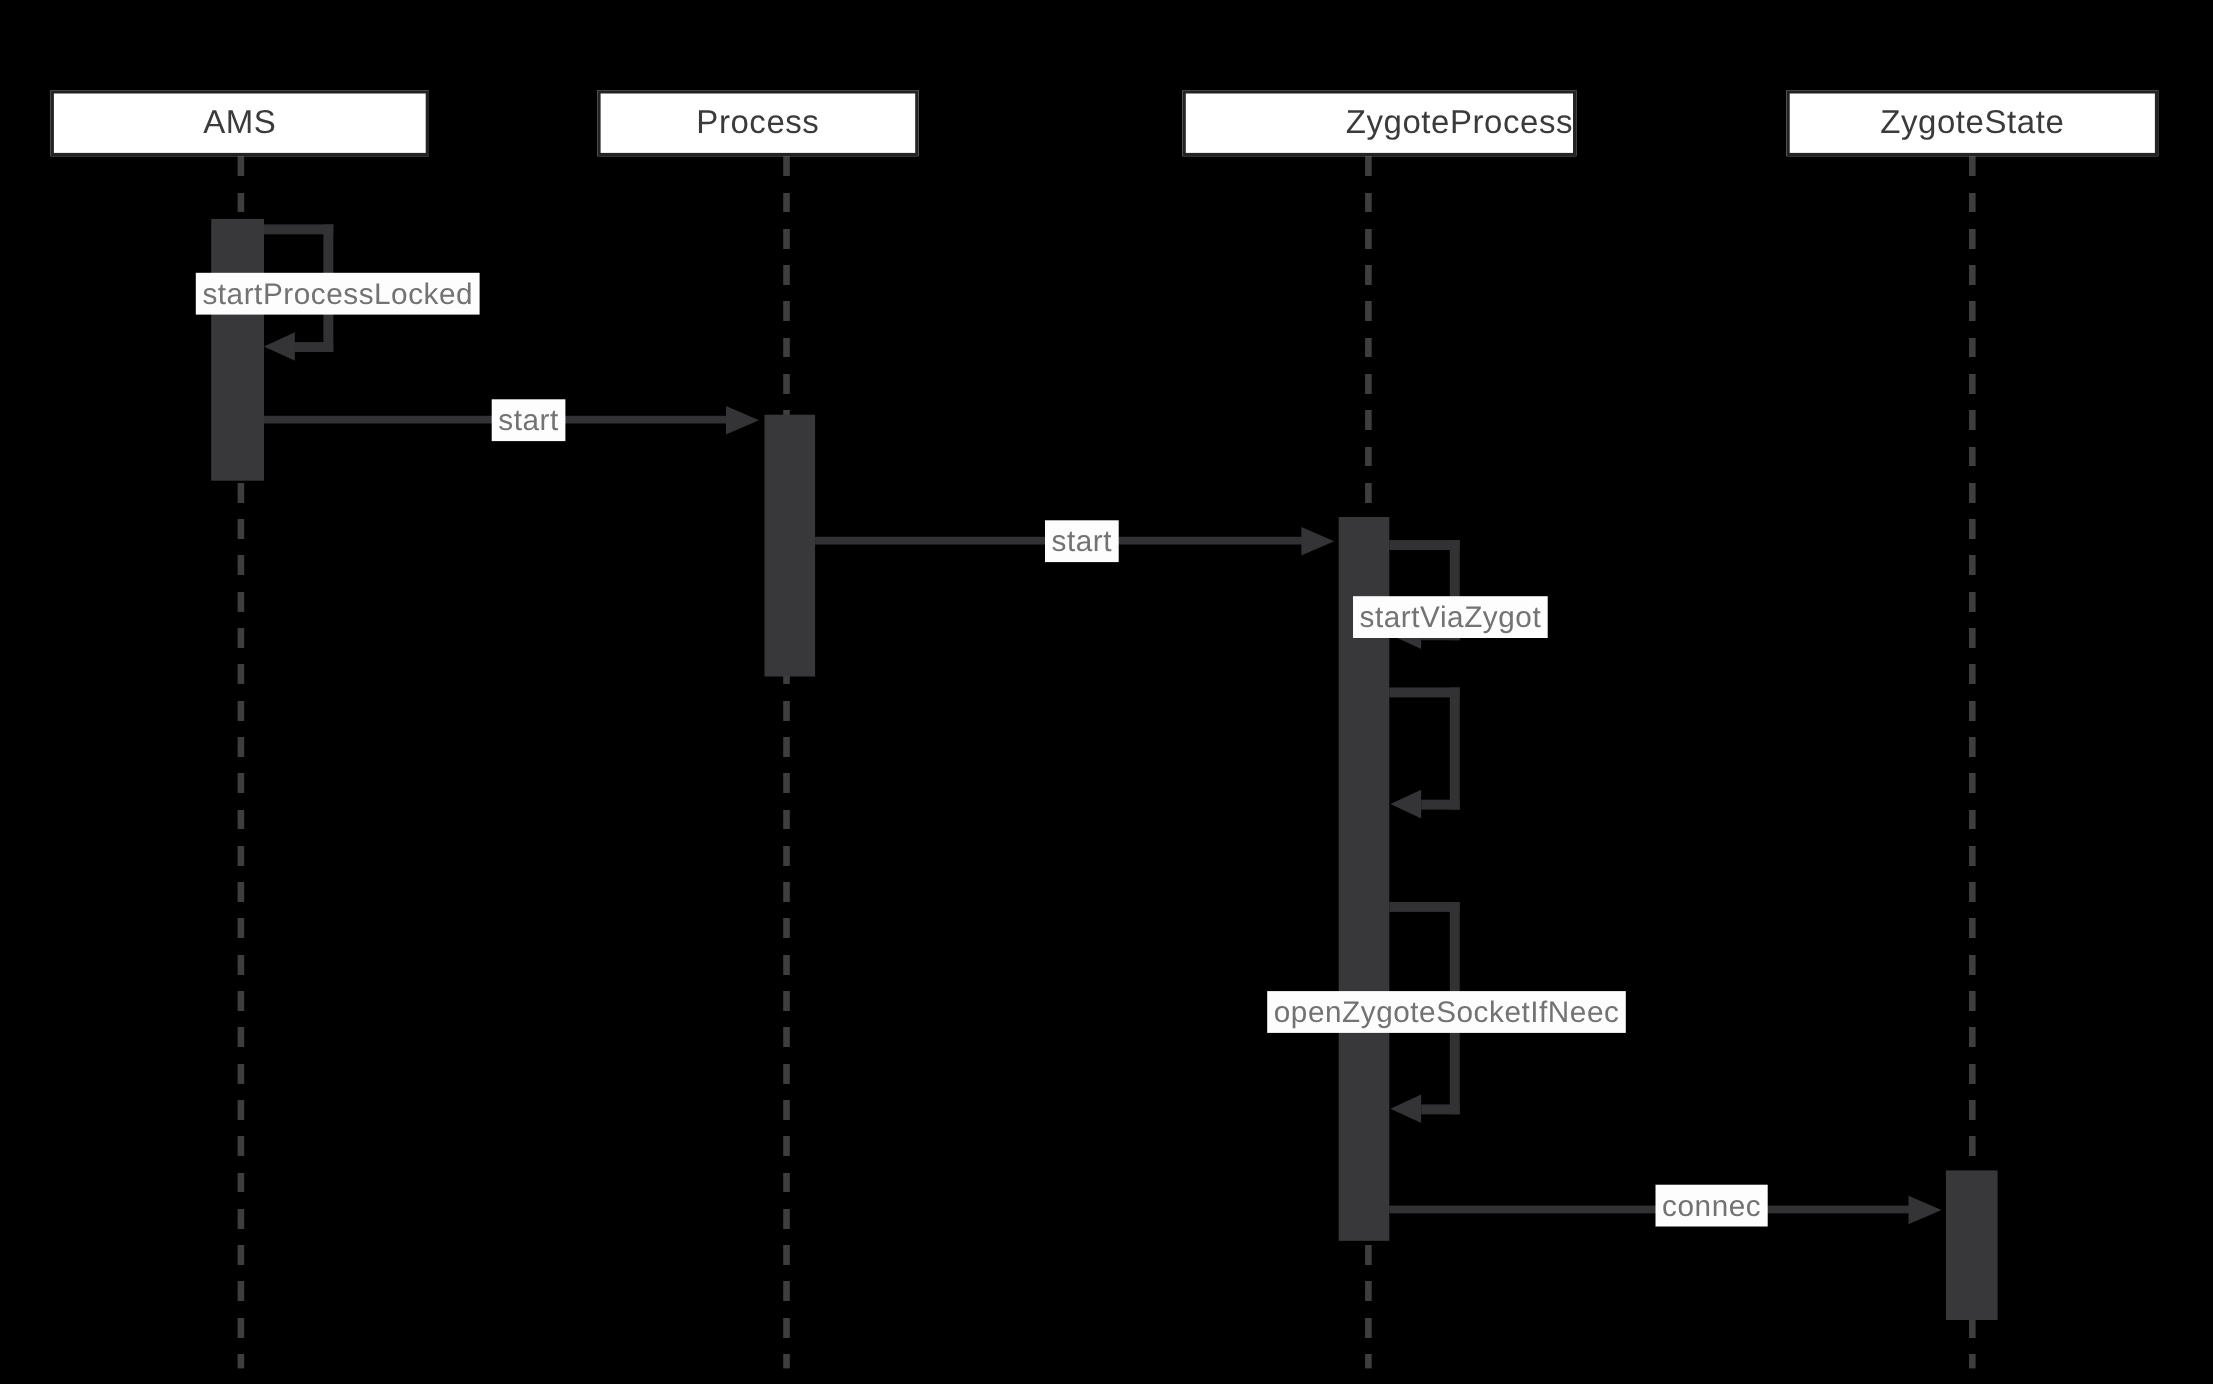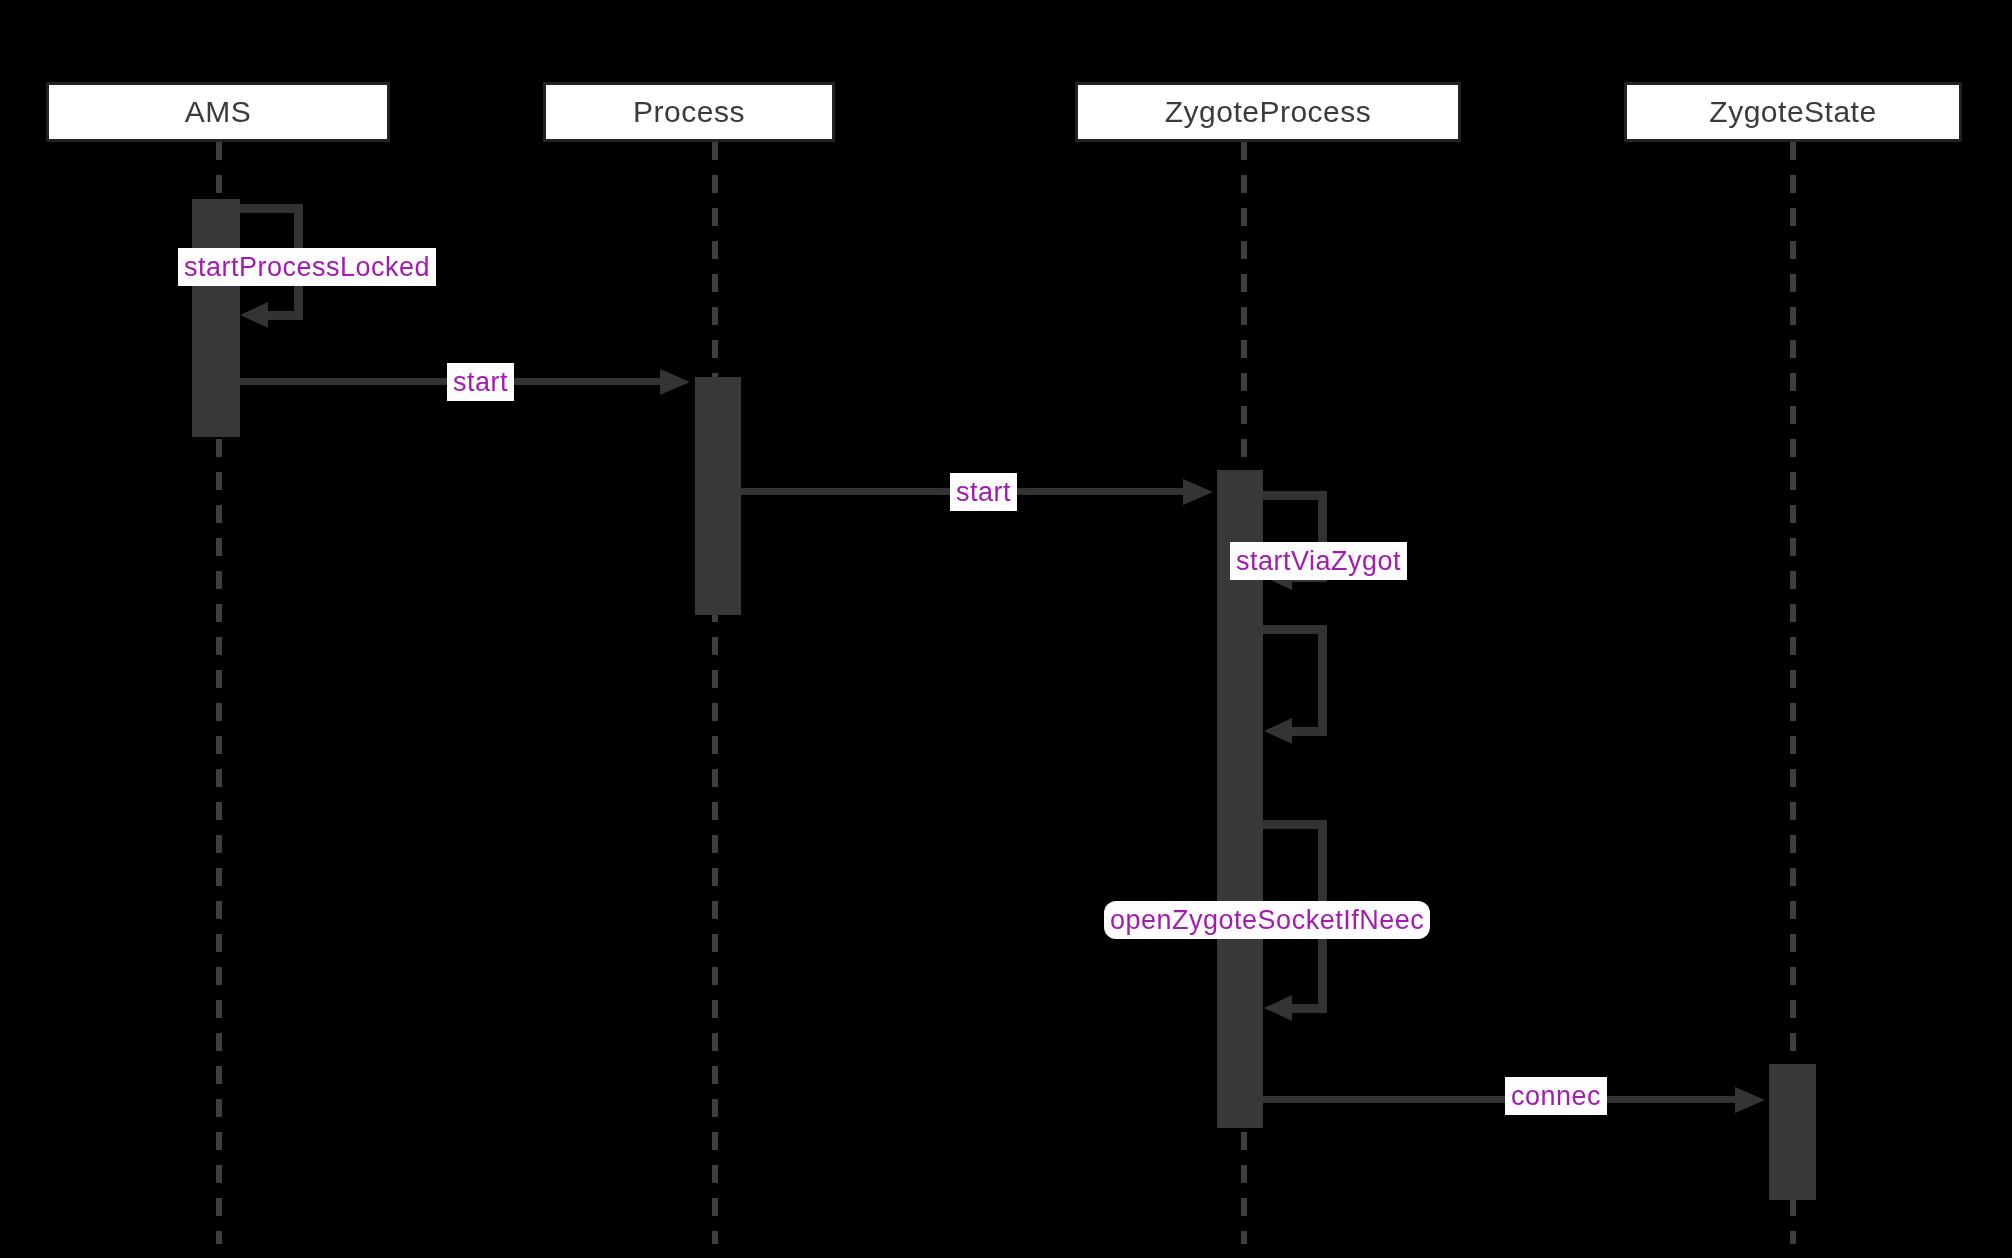--- a/index.html
+++ b/index.html
@@ -20,42 +20,42 @@
     font-size:30px;letter-spacing:0.5px;color:#3b3b3b;
   }
   .act{position:absolute;background:#38383a;}
   .seg{position:absolute;background:#323234;}
   .mline{position:absolute;height:7px;background:#323234;}
   .ah-r{position:absolute;width:0;height:0;border-top:13px solid transparent;
         border-bottom:13px solid transparent;border-left:30px solid #343436;}
   .ah-l{position:absolute;width:0;height:0;border-top:13px solid transparent;
         border-bottom:13px solid transparent;border-right:28px solid #343436;}
   .mlabel{
-    position:absolute;background:#fdfdfd;color:#a21caf;
+    position:absolute;background:#fdfdfd;color:#737373;
     font-size:27px;line-height:34px;padding:2px 6px;white-space:nowrap;
     letter-spacing:0.5px;
   }
 </style>
 </head>
 <body>
 
 <div class="stage">
 
   <div class="lifeline" style="left:216px;"></div>
   <div class="lifeline" style="left:712px;"></div>
   <div class="lifeline" style="left:1241px;"></div>
   <div class="lifeline" style="left:1790px;"></div>
 
   <div class="pbox" style="left:46px;width:344px;">
     <span>AMS</span>
   </div>
   <div class="pbox" style="left:543px;width:292px;">
     <span>Process</span>
   </div>
-  <div class="pbox" style="left:1075px;width:386px;">
+  <div class="pbox" style="left:1075px;width:358px;justify-content:flex-end;">
     <span>ZygoteProcess</span>
   </div>
   <div class="pbox" style="left:1624px;width:338px;">
     <span>ZygoteState</span>
   </div>
 
   <div class="seg" style="left:240px;top:172px;width:63px;height:9px;"></div>
   <div class="seg" style="left:294px;top:172px;width:9px;height:116px;"></div>
   <div class="seg" style="left:266px;top:279px;width:37px;height:9px;"></div>
   <div class="ah-l" style="left:240px;top:270px;"></div>
@@ -86,16 +86,16 @@
 
   <div class="act" style="left:192px;top:167px;width:48px;height:238px;"></div>
   <div class="act" style="left:695px;top:345px;width:46px;height:238px;"></div>
   <div class="act" style="left:1217px;top:438px;width:46px;height:658px;"></div>
   <div class="act" style="left:1769px;top:1032px;width:47px;height:136px;"></div>
 
   <div class="mlabel" style="left:178px;top:216px;">startProcessLocked</div>
   <div class="mlabel" style="left:447px;top:331px;">start</div>
   <div class="mlabel" style="left:950px;top:441px;">start</div>
   <div class="mlabel" style="left:1230px;top:510px;text-align:right;">startViaZygot</div>
-  <div class="mlabel" style="left:1104px;top:869px;border-radius:12px;">openZygoteSocketIfNeec</div>
+  <div class="mlabel" style="left:1152px;top:869px;">openZygoteSocketIfNeec</div>
   <div class="mlabel" style="left:1505px;top:1045px;">connec</div>
 
 </div>
 
 </body></html>

